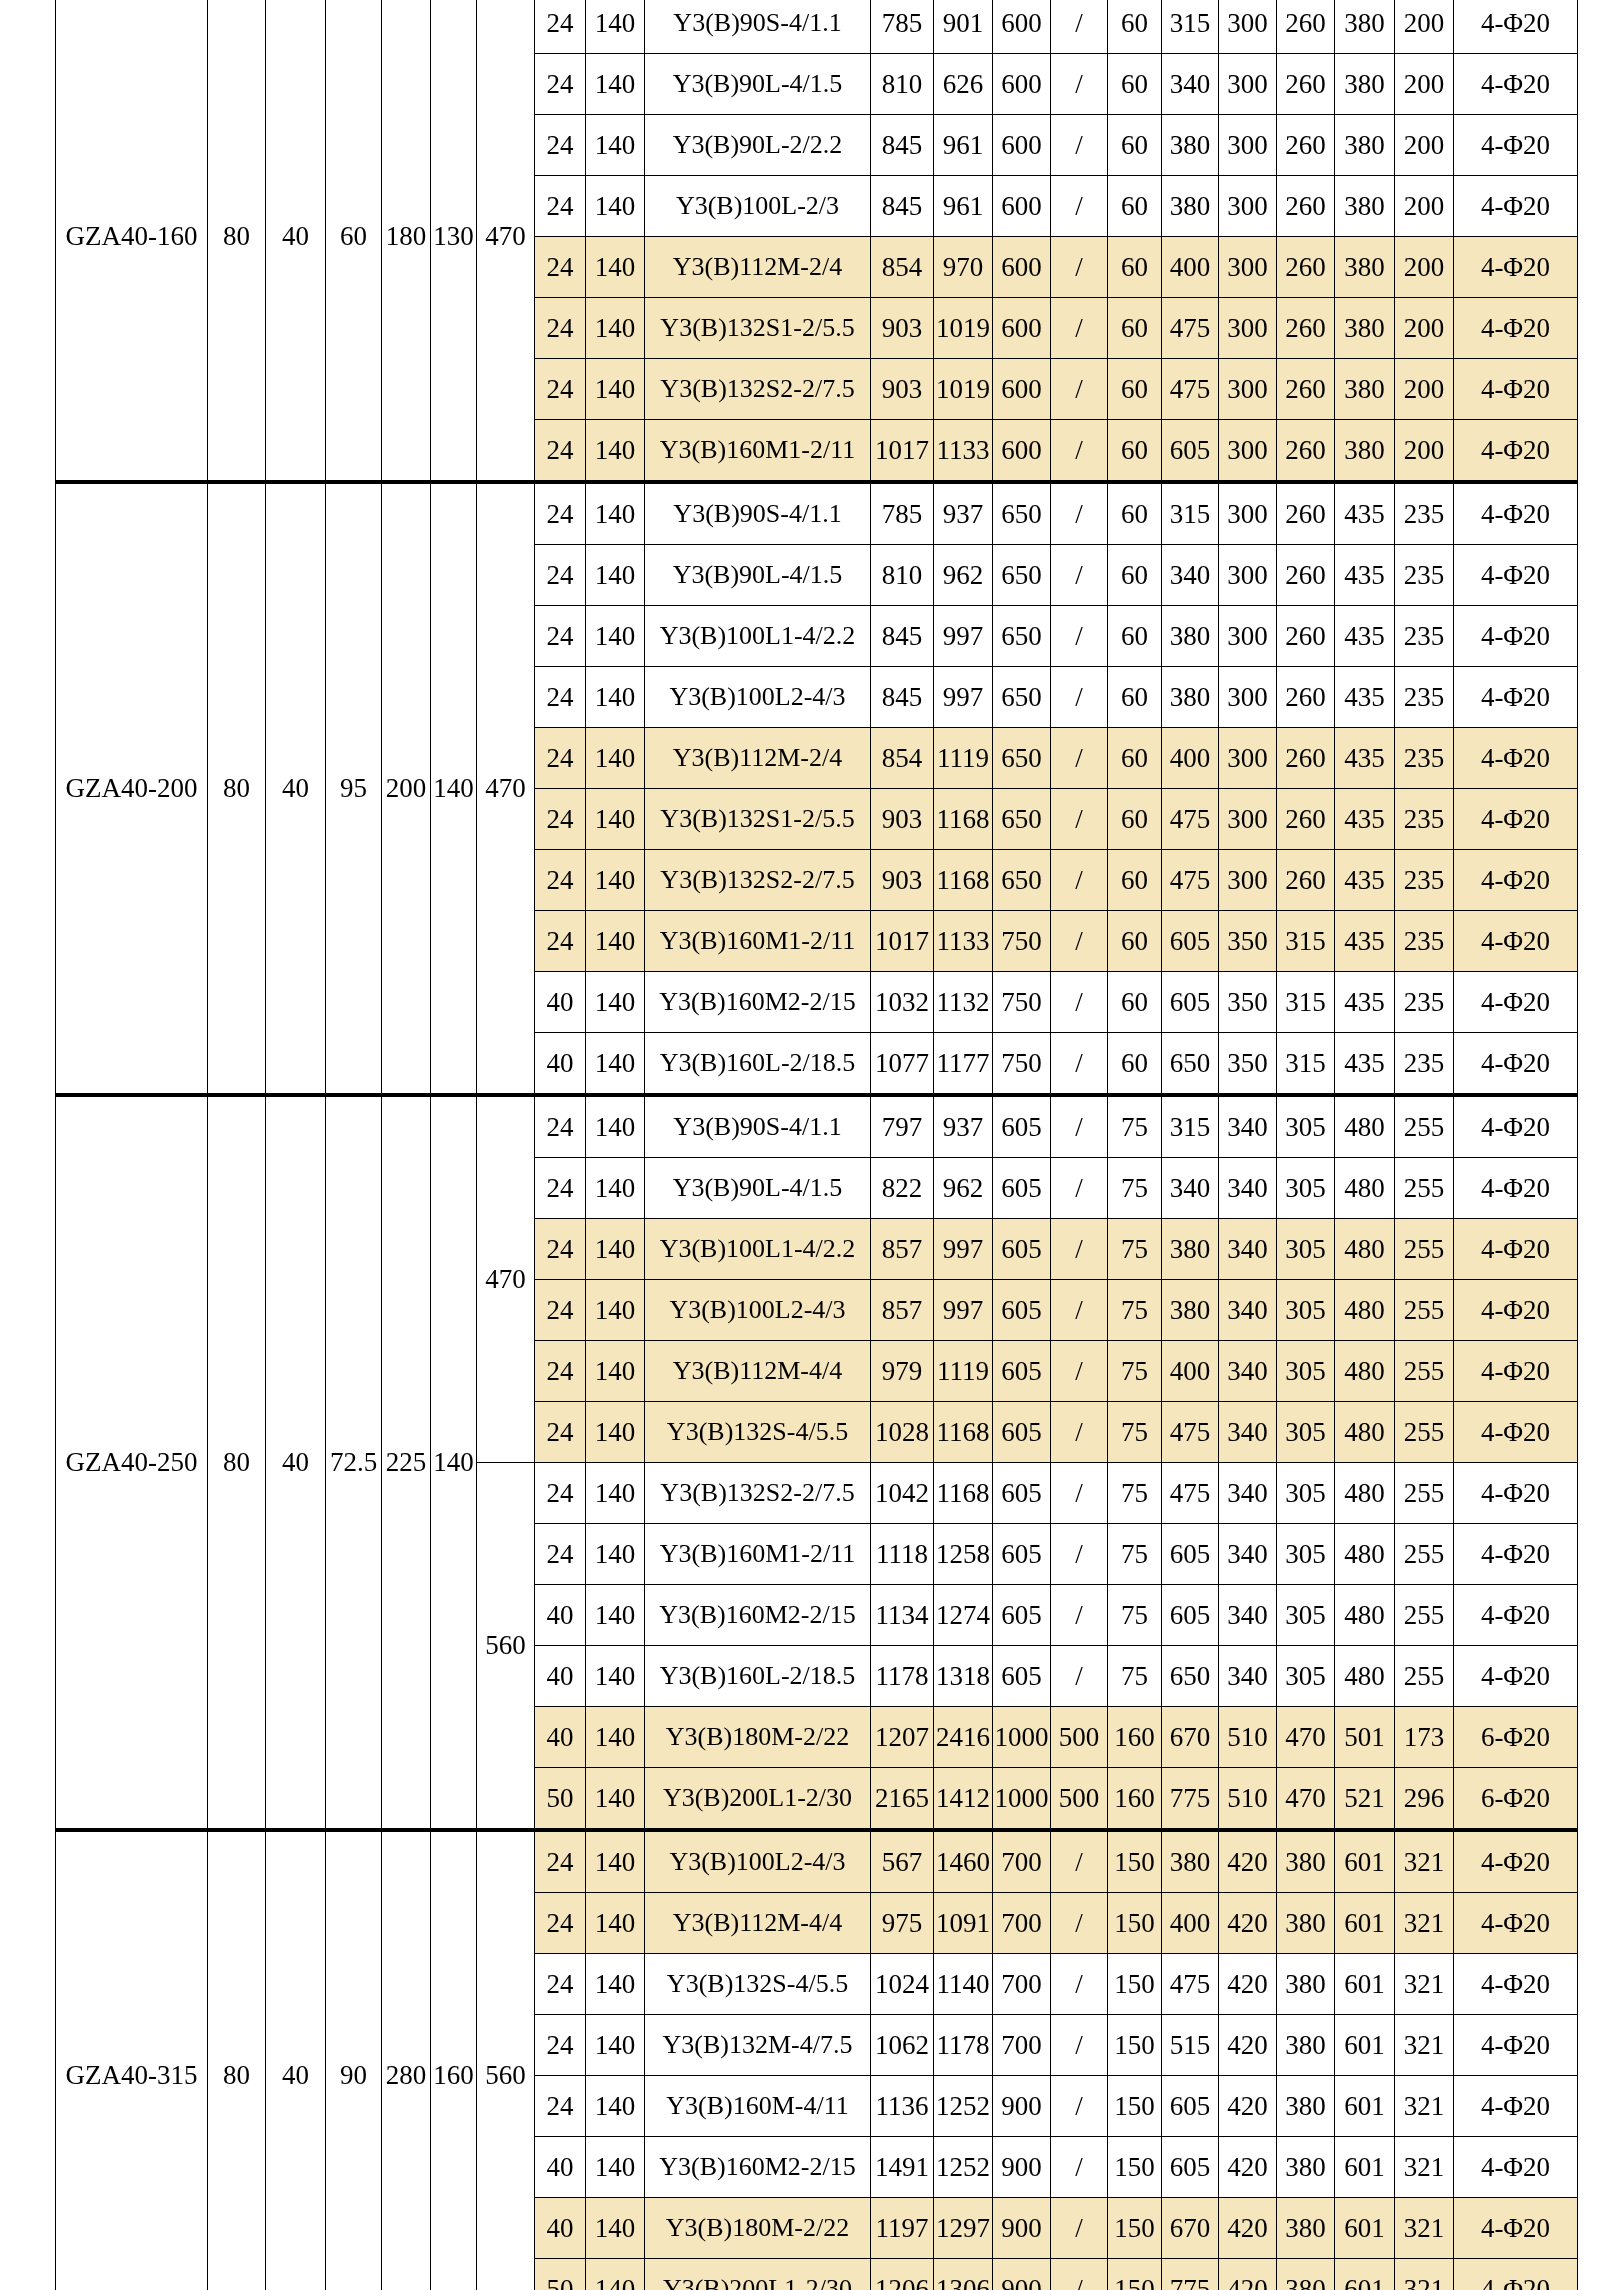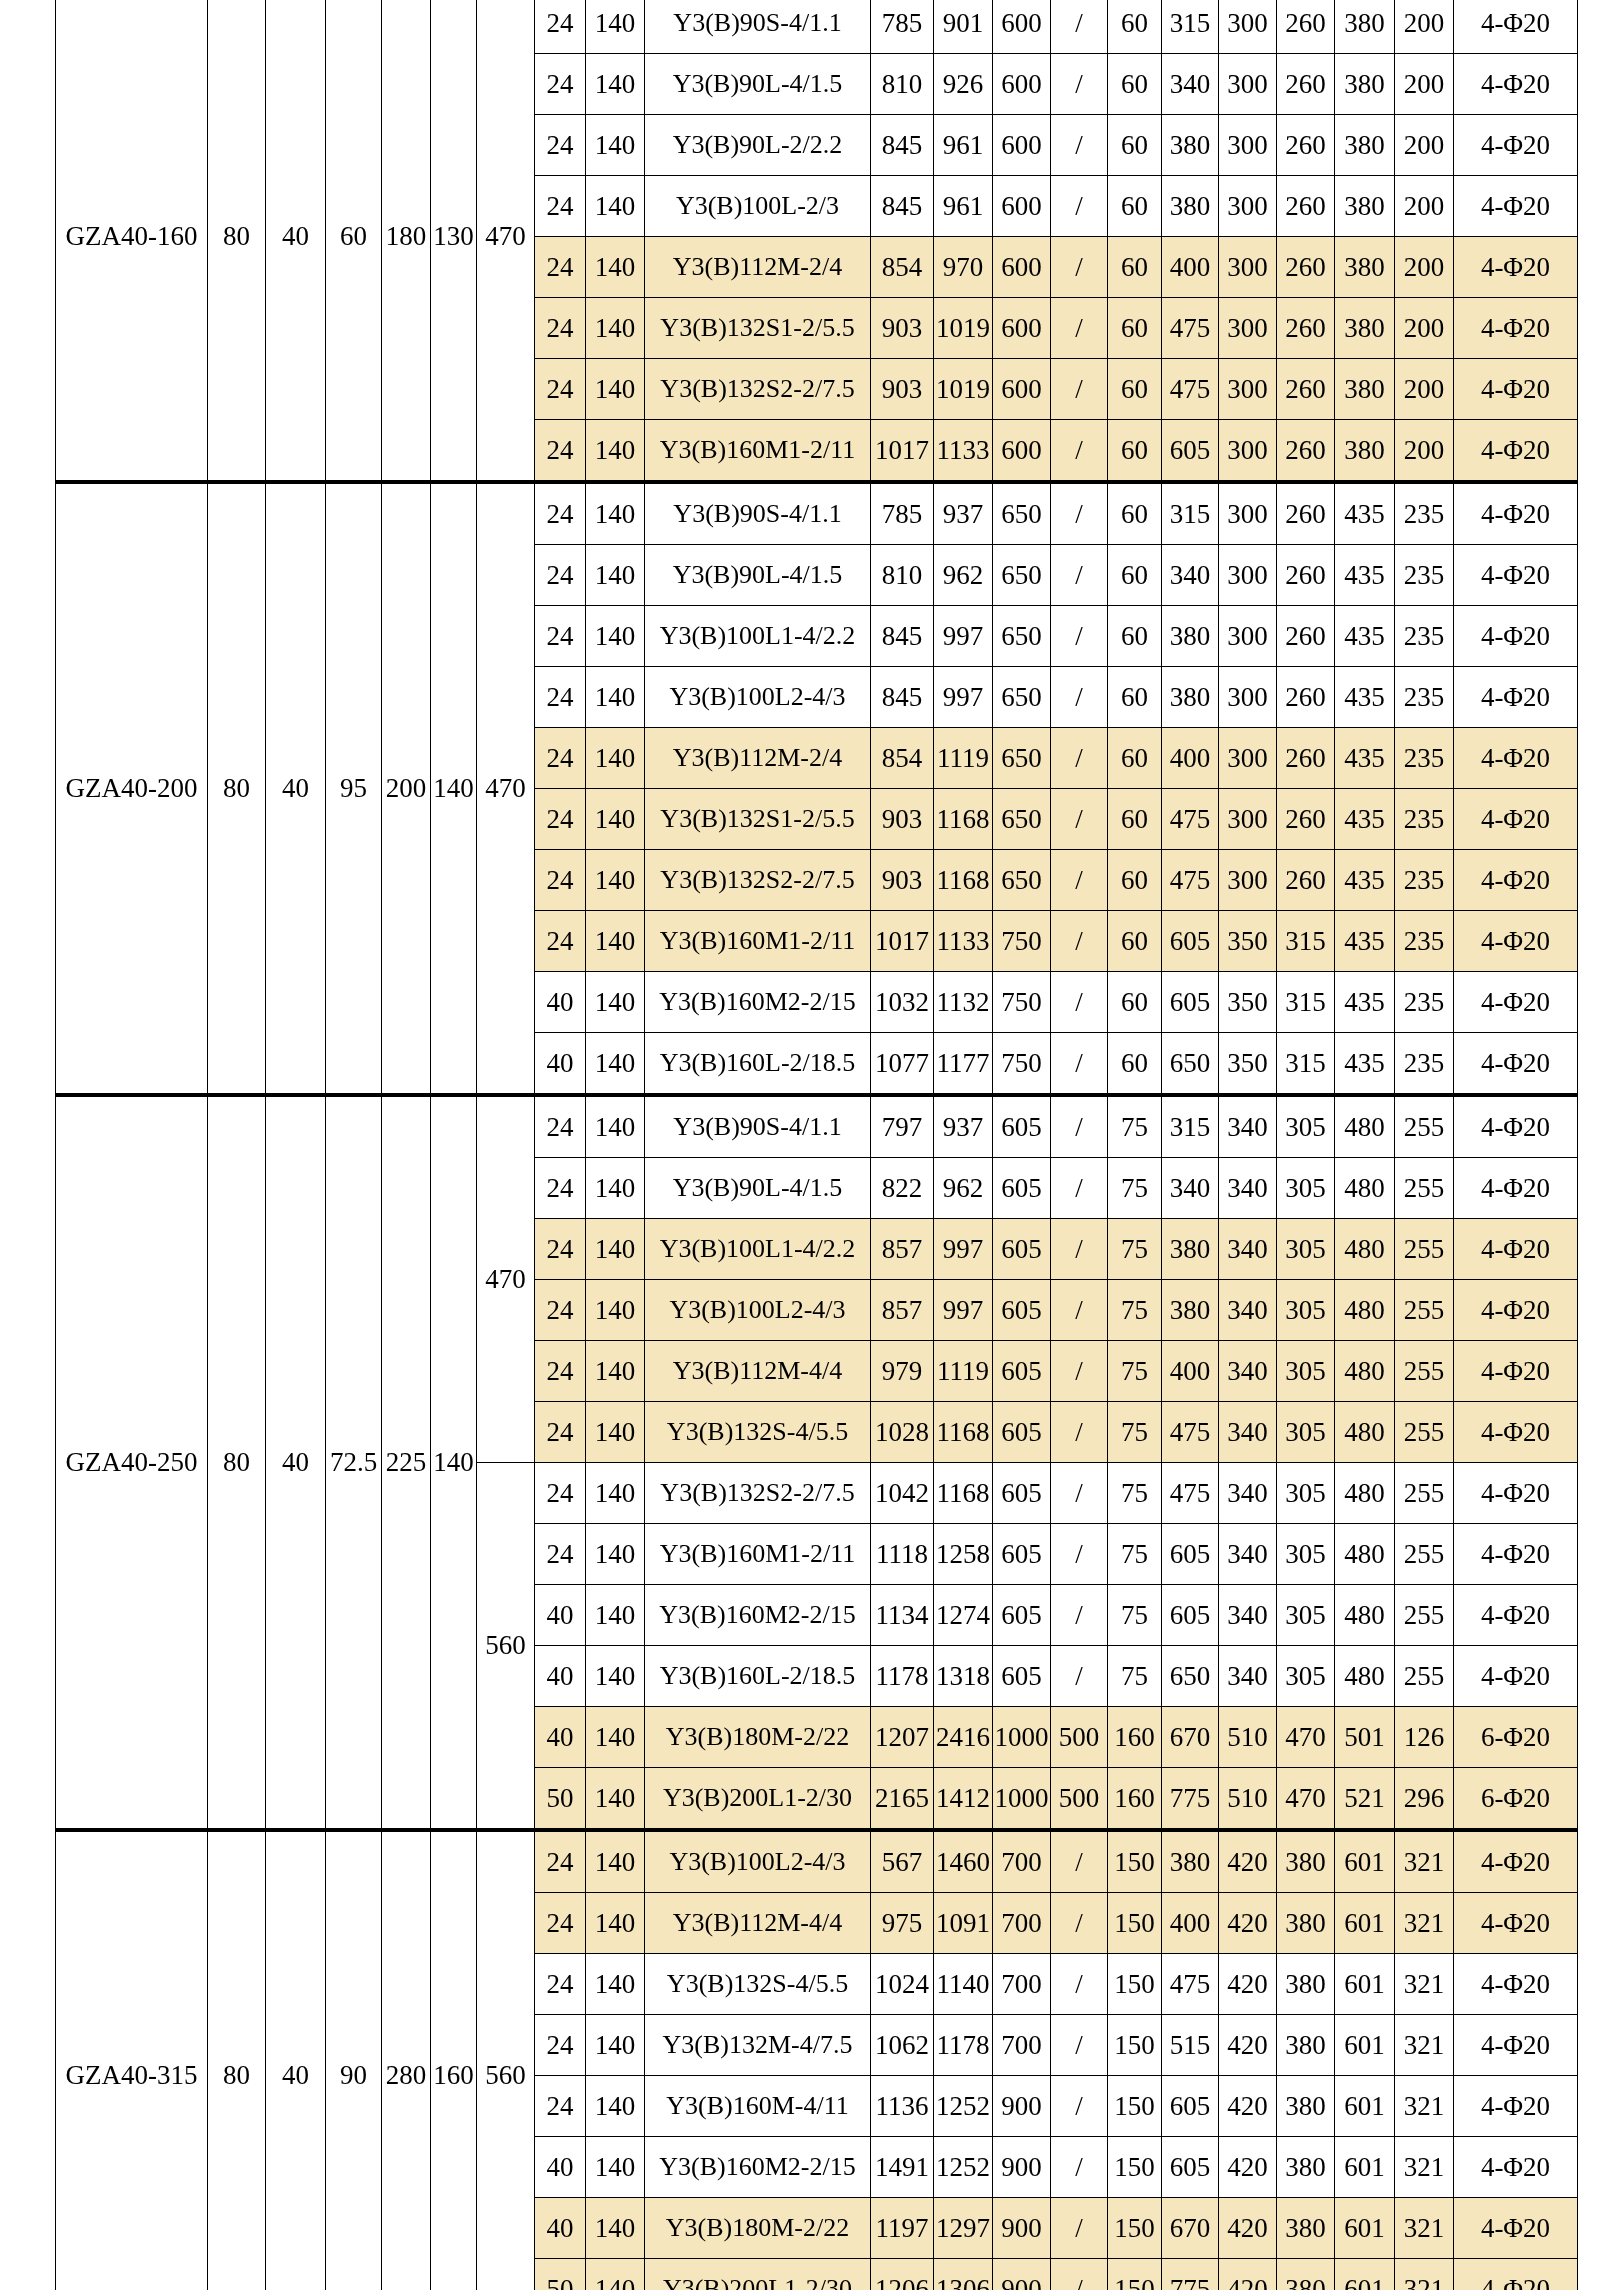--- a/index.html
+++ b/index.html
@@ -97,21 +97,21 @@
           <td>260</td>
           <td>380</td>
           <td>200</td>
           <td>4-Φ20</td>
         </tr>
         <tr>
           <td>24</td>
           <td>140</td>
           <td class="motor">Y3(B)90L-4/1.5</td>
           <td>810</td>
-          <td>926</td>
+          <td>626</td>
           <td>600</td>
           <td>/</td>
           <td>60</td>
           <td>340</td>
           <td>300</td>
           <td>260</td>
           <td>380</td>
           <td>200</td>
           <td>4-Φ20</td>
         </tr>
@@ -552,21 +552,21 @@
           <td class="motor hl">Y3(B)180M-2/22</td>
           <td class="hl">1207</td>
           <td class="hl">2416</td>
           <td class="hl">1000</td>
           <td class="hl">500</td>
           <td class="hl">160</td>
           <td class="hl">670</td>
           <td class="hl">510</td>
           <td class="hl">470</td>
           <td class="hl">501</td>
-          <td class="hl">126</td>
+          <td class="hl">173</td>
           <td class="hl">6-Φ20</td>
         </tr>
         <tr>
           <td class="hl">50</td>
           <td class="hl">140</td>
           <td class="motor hl">Y3(B)200L1-2/30</td>
           <td class="hl">2165</td>
           <td class="hl">1412</td>
           <td class="hl">1000</td>
           <td class="hl">500</td>

